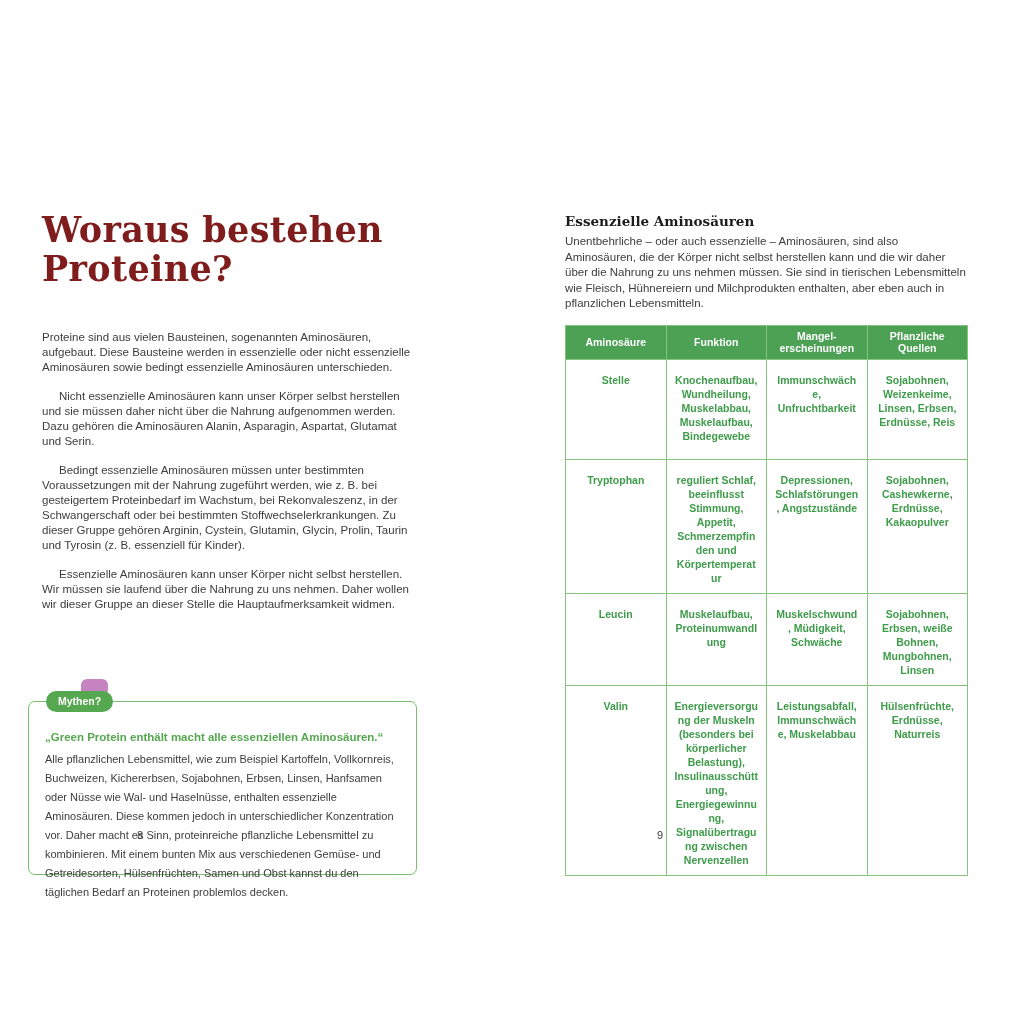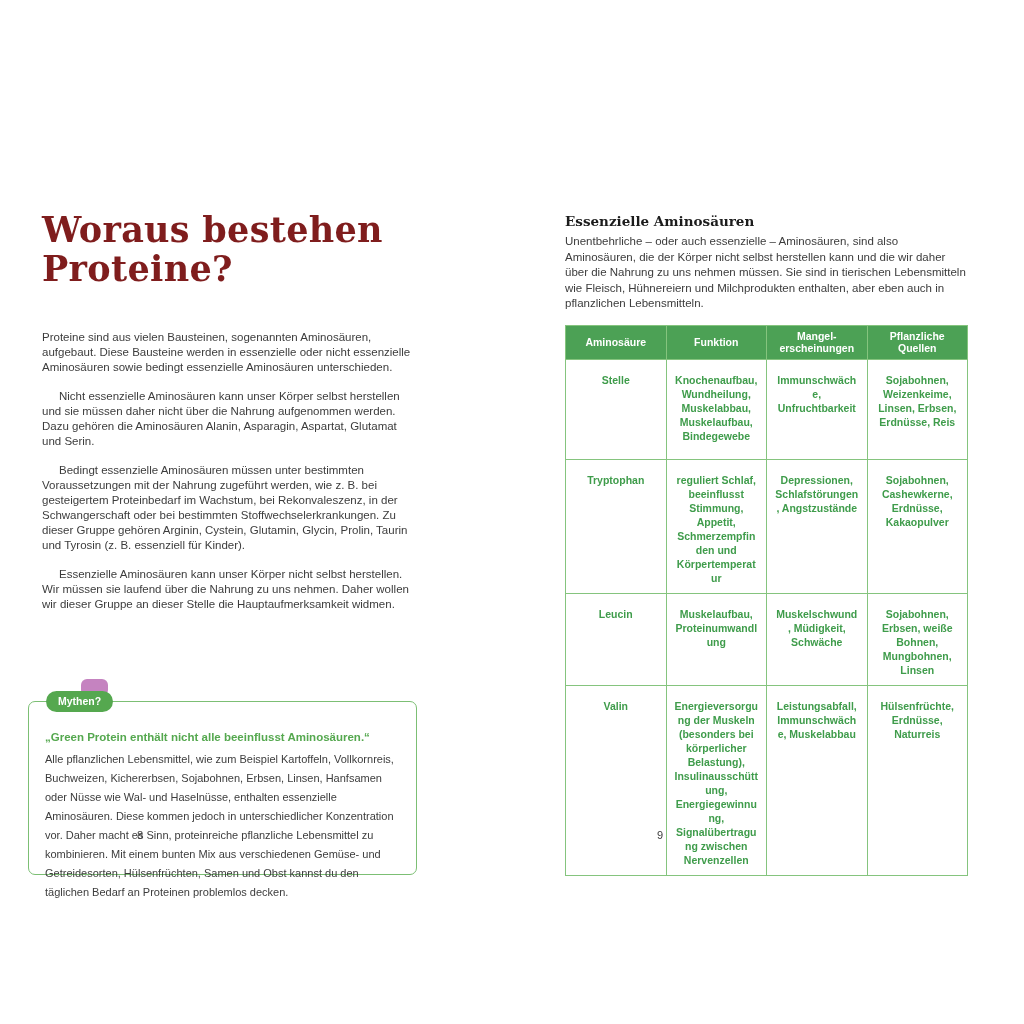--- a/index.html
+++ b/index.html
@@ -121,21 +121,21 @@
     <p class="body-para"><span class="lead">Nicht essenzielle Aminosäuren</span><span> kann unser Körper selbst herstellen und sie müssen daher nicht über die Nahrung aufgenommen werden. Dazu gehören die Aminosäuren Alanin, Asparagin, Aspartat, Glutamat und Serin.</span></p>
 
     <p class="body-para"><span class="lead">Bedingt essenzielle Aminosäuren</span><span> müssen unter bestimmten Voraussetzungen mit der Nahrung zugeführt werden, wie z. B. bei gesteigertem Proteinbedarf im Wachstum, bei Rekonvaleszenz, in der Schwangerschaft oder bei bestimmten Stoffwechselerkrankungen. Zu dieser Gruppe gehören Arginin, Cystein, Glutamin, Glycin, Prolin, Taurin und Tyrosin (z. B. essenziell für Kinder).</span></p>
 
     <p class="body-para"><span class="lead">Essenzielle Aminosäuren</span><span> kann unser Körper nicht selbst herstellen. Wir müssen sie laufend über die Nahrung zu uns nehmen. Daher wollen wir dieser Gruppe an dieser Stelle die Hauptaufmerksamkeit widmen.</span></p>
   </div>
 
   <div class="myth-box">
     <span class="speech-bubble"></span>
     <span class="myth-badge">Mythen?</span>
-    <div class="myth-title">„Green Protein enthält nicht alle beeinflusst Aminosäuren.“</div>
+    <div class="myth-title">„Green Protein enthält macht alle essenziellen Aminosäuren.“</div>
     <div class="myth-text">Alle pflanzlichen Lebensmittel, wie zum Beispiel Kartoffeln, Vollkornreis, Buchweizen, Kichererbsen, Sojabohnen, Erbsen, Linsen, Hanfsamen oder Nüsse wie Wal- und Haselnüsse, enthalten essenzielle Aminosäuren. Diese kommen jedoch in unterschiedlicher Konzentration vor. Daher macht es Sinn, proteinreiche pflanzliche Lebensmittel zu kombinieren. Mit einem bunten Mix aus verschiedenen Gemüse- und Getreidesorten, Hülsenfrüchten, Samen und Obst kannst du den täglichen Bedarf an Proteinen problemlos decken.</div>
   </div>
 
   <div class="page-number left">8</div>
 
   <div class="right-col">
     <h2 class="section-heading">Essenzielle Aminosäuren</h2>
     <p class="right-para">Unentbehrliche – oder auch essenzielle – Aminosäuren, sind also Aminosäuren, die der Körper nicht selbst herstellen kann und die wir daher über die Nahrung zu uns nehmen müssen. Sie sind in tierischen Lebensmitteln wie Fleisch, Hühnereiern und Milchprodukten enthalten, aber eben auch in pflanzlichen Lebensmitteln.</p>
 
     <table class="amino">

